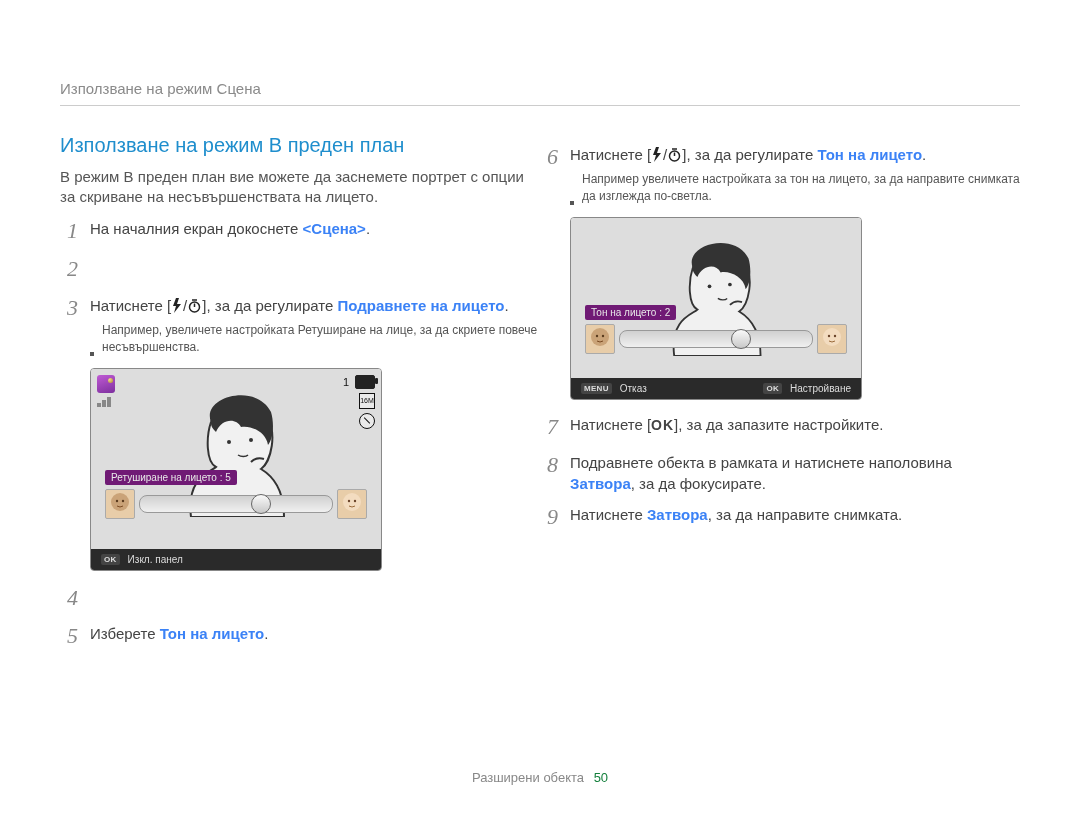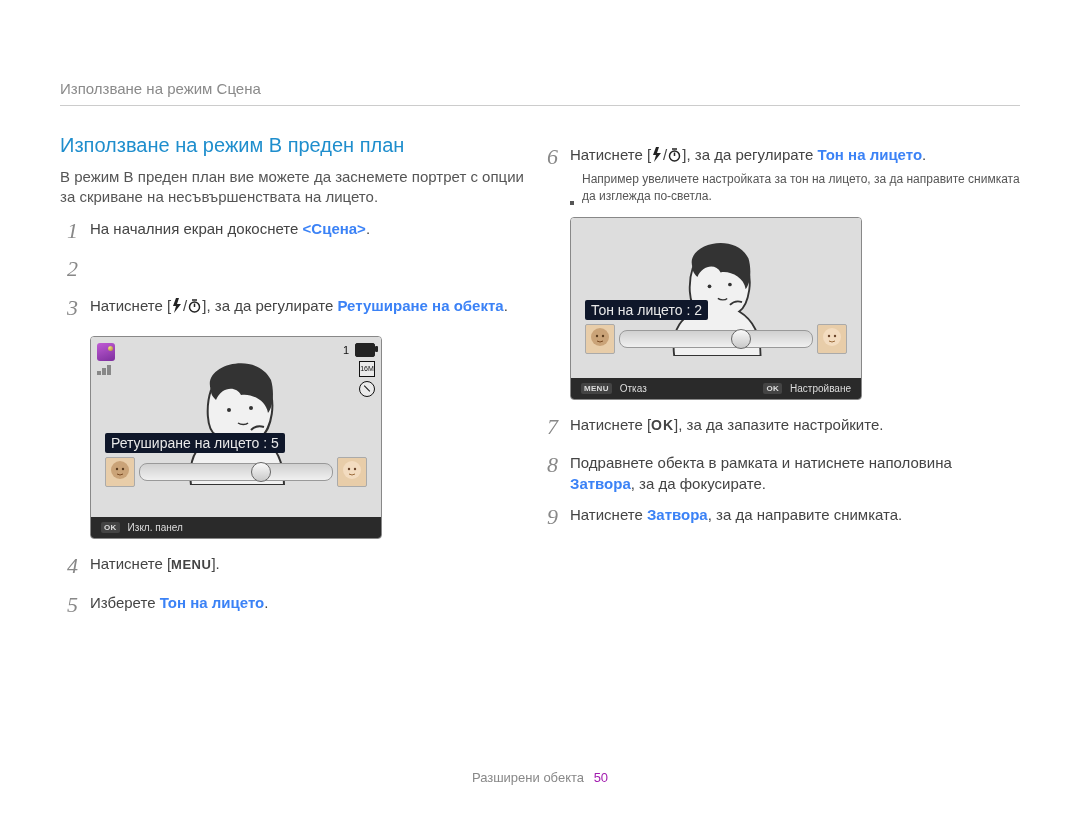--- a/index.html
+++ b/index.html
@@ -242,23 +242,23 @@
 
   .slider-bar {
     position: absolute;
     left: 14px;
     right: 14px;
     bottom: 30px;
   }
   .slider-bar.low { bottom: 24px; }
   .slider-label {
     display: inline-block;
-    background: #0f172a;
+    background: #701a75;
     color: #e8e8e8;
-    font-size: 14px;
+    font-size: 10px;
     padding: 2px 6px;
     border-radius: 2px;
     margin-bottom: 4px;
   }
   .slider-track-row {
     display: flex;
     align-items: center;
     gap: 4px;
   }
   .thumb-face {
@@ -311,21 +311,21 @@
 
   .page-footer {
     position: absolute;
     left: 0; right: 0;
     bottom: 30px;
     text-align: center;
     color: #888;
     font-size: 13px;
   }
   .page-footer .pn {
-    color: #a21caf;
+    color: #15803d;
     margin-left: 6px;
   }
 </style>
 </head>
 <body>
 
 <div class="page">
 
   <div class="header-line">Използване на режим Сцена</div>
 
@@ -349,21 +349,25 @@
 
       <div class="step">
         <div class="step-num">3</div>
         <div class="step-body">
           <span>Натиснете [</span><span class="key-glyph"><svg width="12" height="15" viewBox="0 0 12 15">
                 <path d="M5 0 L2 8 L5 8 L3 15 L10 6 L6 6 L8 0 Z" fill="#222"></path>
               </svg></span><span>/</span><span class="key-glyph"><svg width="15" height="15" viewBox="0 0 15 15">
                 <circle cx="7.5" cy="9" r="5" fill="none" stroke="#222" stroke-width="1.5"></circle>
                 <path d="M7.5 9 L7.5 5.5" stroke="#222" stroke-width="1.5"></path>
                 <path d="M5 2 L10 2" stroke="#222" stroke-width="1.5"></path>
-              </svg></span><span>], за да регулирате </span><strong>Ретуширане на обекта</strong><span>.</span>
+              </svg></span><span>], за да регулирате </span><strong>Подравнете на лицето</strong><span>.</span>
+          <div class="sub">
+            <span class="bullet"></span>
+            <span>Например, увеличете настройката Ретуширане на лице, за да скриете повече несъвършенства.</span>
+          </div>
         </div>
       </div>
 
       <div class="cam-frame">
         <div class="cam-inner">
           <div class="cam-topleft">
             <div class="tl-icon tl-mode"></div>
             <div class="tl-bars">
                 <span></span>
                 <span></span>
@@ -414,23 +418,20 @@
           </div>
         </div>
         <div class="cam-footer">
           <span class="kbox">OK</span>
           <span>Изкл. панел</span>
         </div>
       </div>
 
       <div class="step">
         <div class="step-num">4</div>
-        <div class="step-body">
-          <span>Натиснете [</span><span class="menu-key">MENU</span><span>].</span>
-        </div>
       </div>
 
       <div class="step">
         <div class="step-num">5</div>
         <div class="step-body">
           <span>Изберете </span><strong>Тон на лицето</strong><span>.</span>
         </div>
       </div>
 
     </div>

